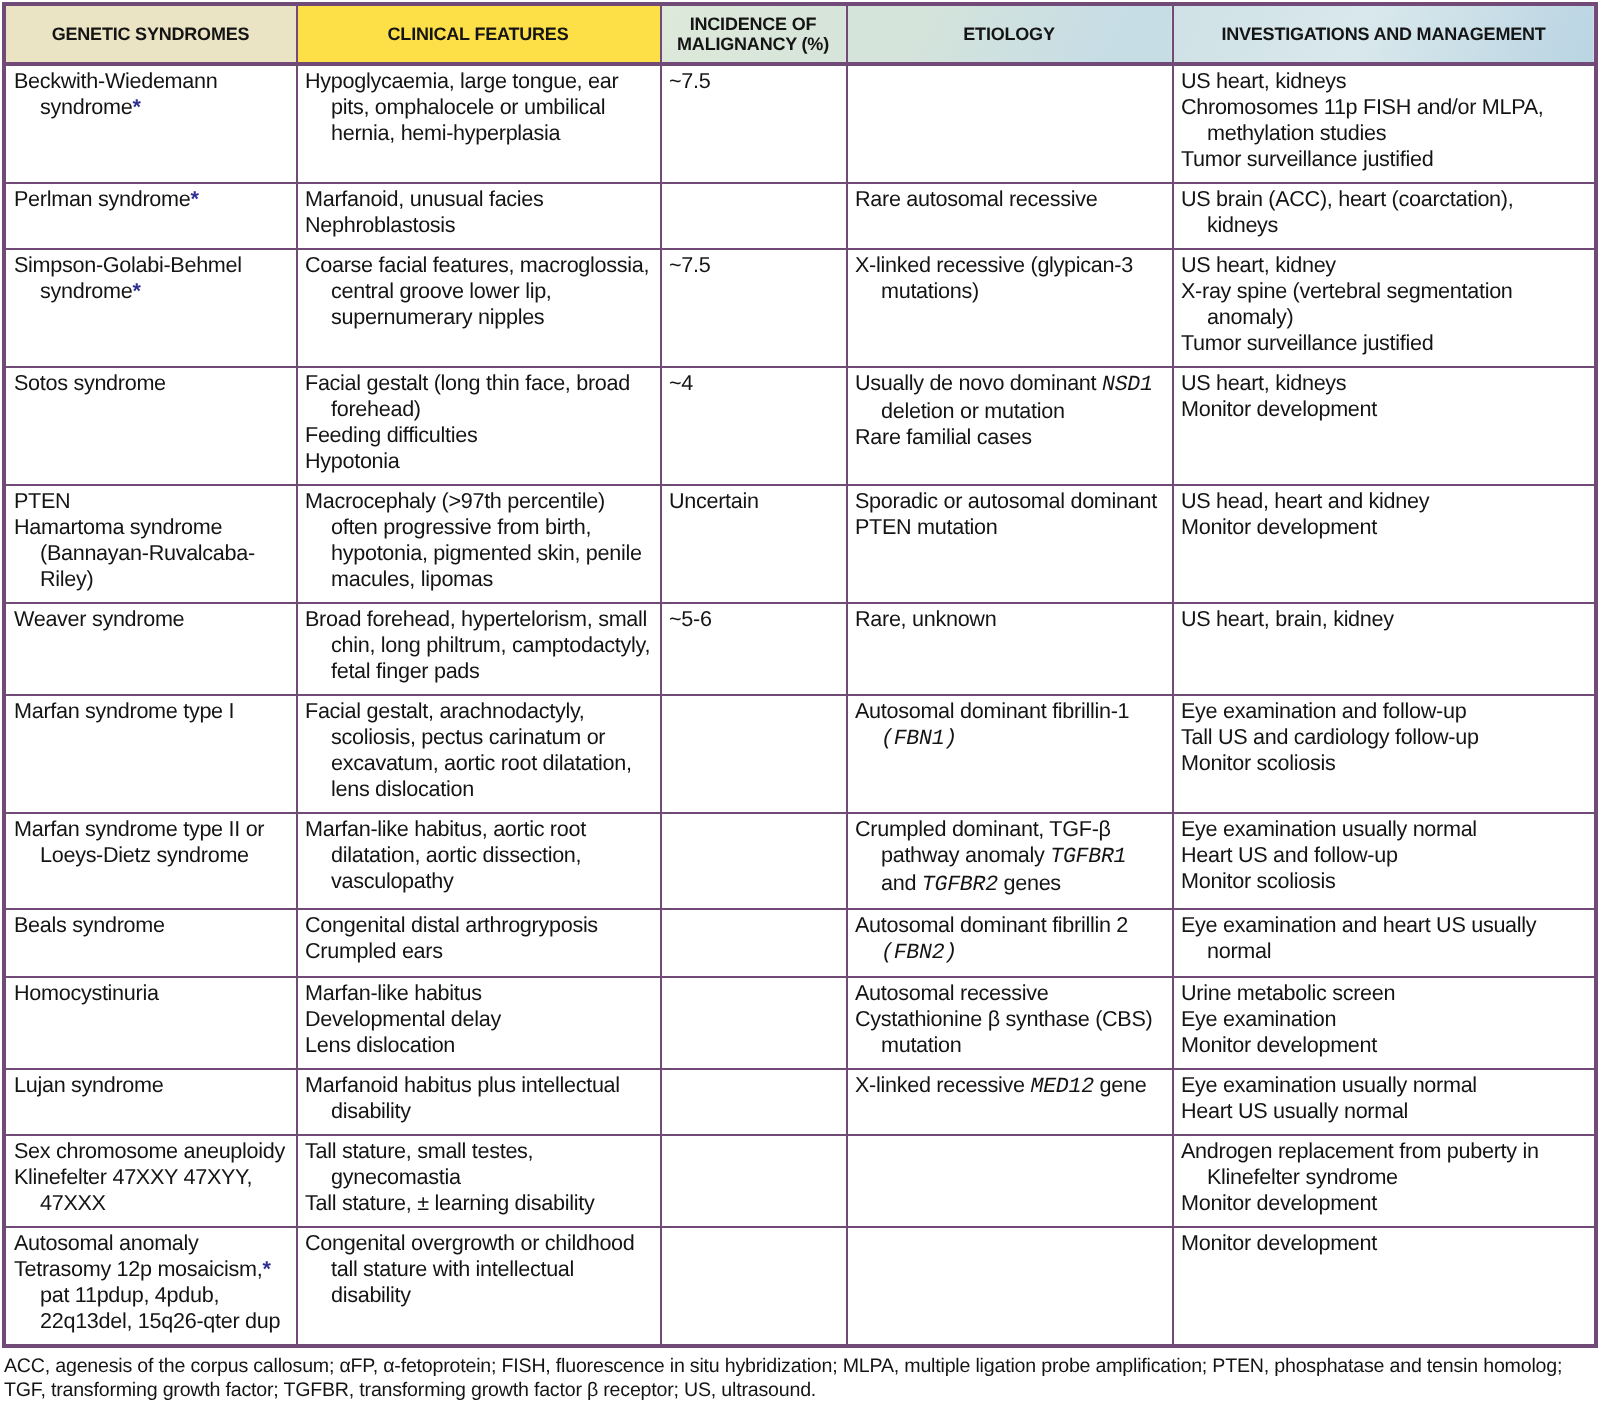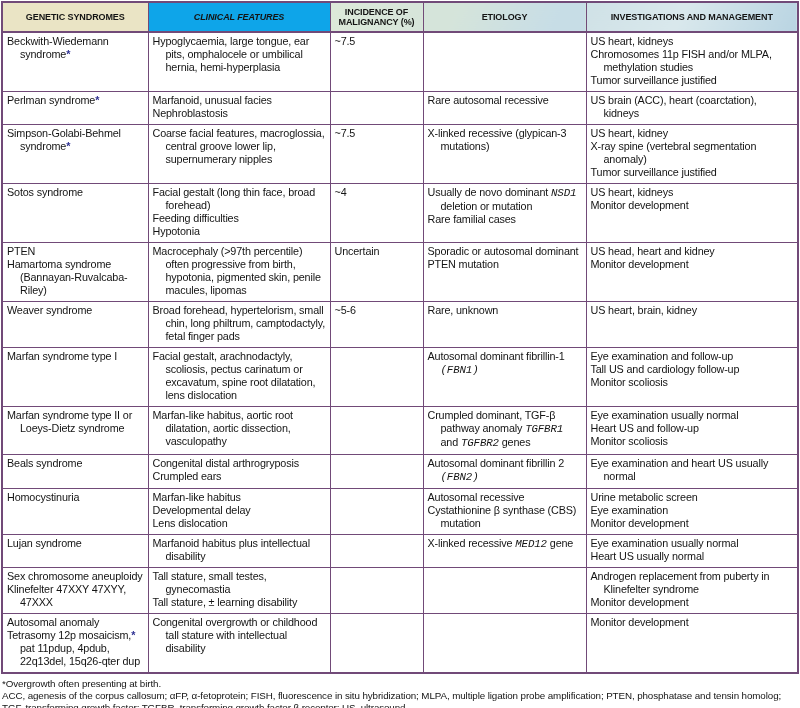--- a/index.html
+++ b/index.html
@@ -36,21 +36,21 @@
     line-height:10.5px;
     font-weight:bold;
     text-align:center;
     vertical-align:middle;
     height:24px;
     padding:2px 3px;
     letter-spacing:-0.1px;
     border-bottom:2px solid var(--border);
   }
   th.c0{background:var(--beige);text-align:center;}
-  th.c1{background:linear-gradient(105deg,#e4edda,#dcе8d9 90%);background-color:#0ea5e9;font-style:italic;}
+  th.c1{background:linear-gradient(105deg,#e4edda,#dcе8d9 90%);background-color:#fde047;}
   th.c2{background:linear-gradient(105deg,#dde9d9,#d6e4da);}
   th.c3{background:linear-gradient(115deg,#d5e4da 20%,#c7dde6 80%);}
   th.c4{background:linear-gradient(115deg,#cfe1e6,#d9e8ec 45%,#b9d4e2);}
   .item{
     padding-left:13px;
     text-indent:-13px;
   }
   .it{font-style:italic;font-family:Liberation Mono, monospace;}
   .star{color:var(--star);font-weight:bold;}
   .footnotes{
@@ -190,21 +190,21 @@
         </td>
         <td>
           <div class="item"><span>US heart, brain, kidney</span></div>
         </td>
       </tr>
       <tr>
         <td>
           <div class="item"><span>Marfan syndrome type I</span></div>
         </td>
         <td>
-          <div class="item"><span>Facial gestalt, arachnodactyly, scoliosis, pectus carinatum or excavatum, spine root dilatation, lens dislocation</span></div>
+          <div class="item"><span>Facial gestalt, arachnodactyly, scoliosis, pectus carinatum or excavatum, aortic root dilatation, lens dislocation</span></div>
         </td>
         <td></td>
         <td>
           <div class="item"><span>Autosomal dominant fibrillin-1 </span><span class="it">(FBN1)</span></div>
         </td>
         <td>
           <div class="item"><span>Eye examination and follow-up</span></div>
           <div class="item"><span>Tall US and cardiology follow-up</span></div>
           <div class="item"><span>Monitor scoliosis</span></div>
         </td>
@@ -305,15 +305,14 @@
         <td></td>
         <td></td>
         <td>
           <div class="item"><span>Monitor development</span></div>
         </td>
       </tr>
     </tbody>
 </table>
 
 <div class="footnotes" id="footnotes">
-    <div class="fn"><span>*Overgrowth often presenting at birth.</span></div>
     <div class="fn"><span>ACC, agenesis of the corpus callosum; αFP, α-fetoprotein; FISH, fluorescence in situ hybridization; MLPA, multiple ligation probe amplification; PTEN, phosphatase and tensin homolog; TGF, transforming growth factor; TGFBR, transforming growth factor β receptor; US, ultrasound.</span></div>
   </div>
 
 </body></html>

